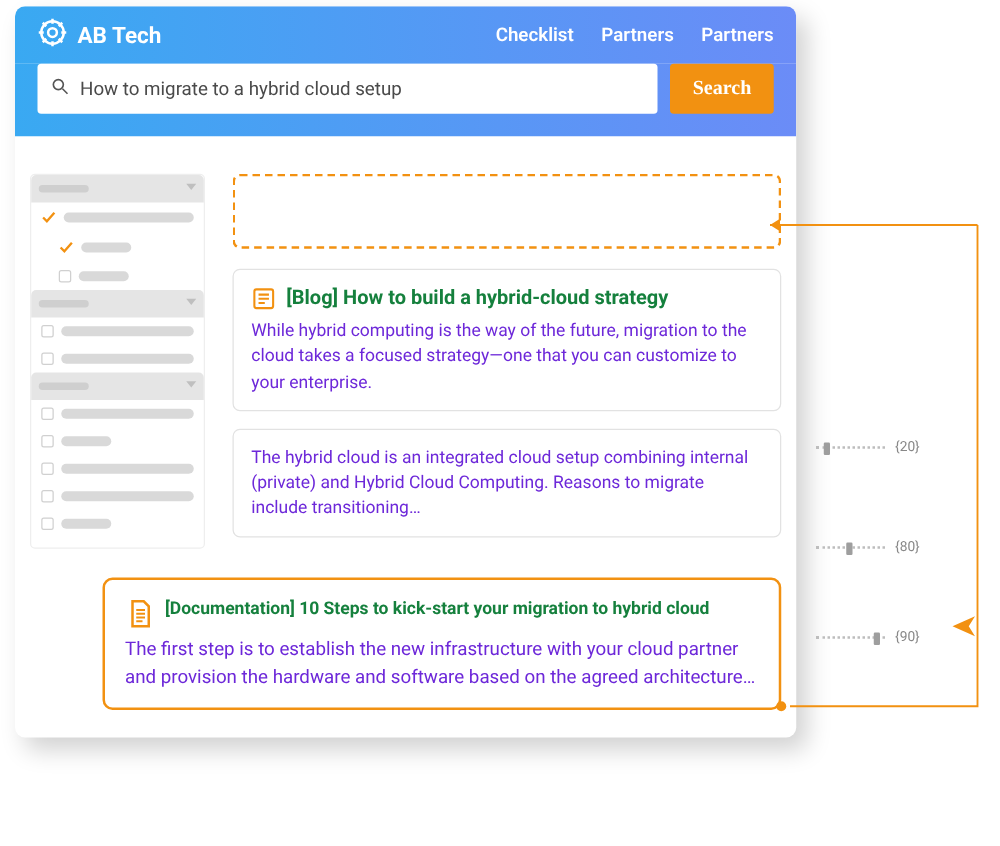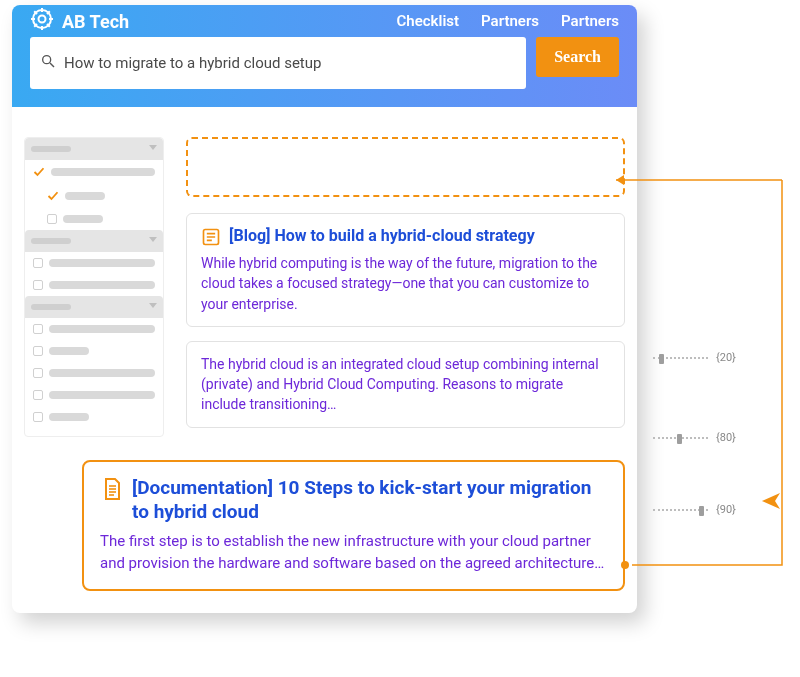--- a/index.html
+++ b/index.html
@@ -24,21 +24,21 @@
       box-shadow: 8px 10px 20px rgba(0,0,0,0.18);
       overflow: hidden;
     }
     .topbar {
       background: linear-gradient(90deg, #39a9f2 0%, #6b8cf7 100%);
       padding: 0 18px;
     }
     .topbar-inner {
       display: flex;
       align-items: center;
-      height: 32px;
+      height: 46px;
     }
     .brand {
       display: flex;
       align-items: center;
       gap: 8px;
       color: #fff;
       font-weight: 700;
       font-size: 18px;
     }
     .brand svg {
@@ -64,21 +64,21 @@
       display: flex;
       gap: 10px;
     }
     .search-input-wrap {
       flex: 1;
       background: #fff;
       border-radius: 3px;
       display: flex;
       align-items: center;
       padding: 0 10px;
-      height: 52px;
+      height: 40px;
     }
     .search-input-wrap svg {
       width: 16px;
       height: 16px;
       flex-shrink: 0;
     }
     .search-input {
       border: none;
       outline: none;
       flex: 1;
@@ -182,32 +182,32 @@
       gap: 8px;
       margin-bottom: 6px;
     }
     .card-icon {
       width: 20px;
       height: 20px;
       flex-shrink: 0;
       margin-top: 1px;
     }
     .card-title {
-      color: #1d4ed8;
+      color: #15803d;
       font-weight: 700;
       font-size: 16px;
       line-height: 1.3;
     }
     .card-body {
       color: #6d28d9;
       font-size: 14px;
       line-height: 1.45;
     }
     .highlight .card-icon { width:24px; height:24px; }
-    .highlight .card-title { font-size: 19px; }
+    .highlight .card-title { font-size: 14px; }
     .highlight .card-body { font-size: 15px; }
     .annotation-lines { position:absolute; pointer-events:none; }
     .slider-group {
       position: absolute;
       left: 653px;
       display: flex;
       align-items: center;
       gap: 8px;
       font-size: 11px;
       color: #888;

